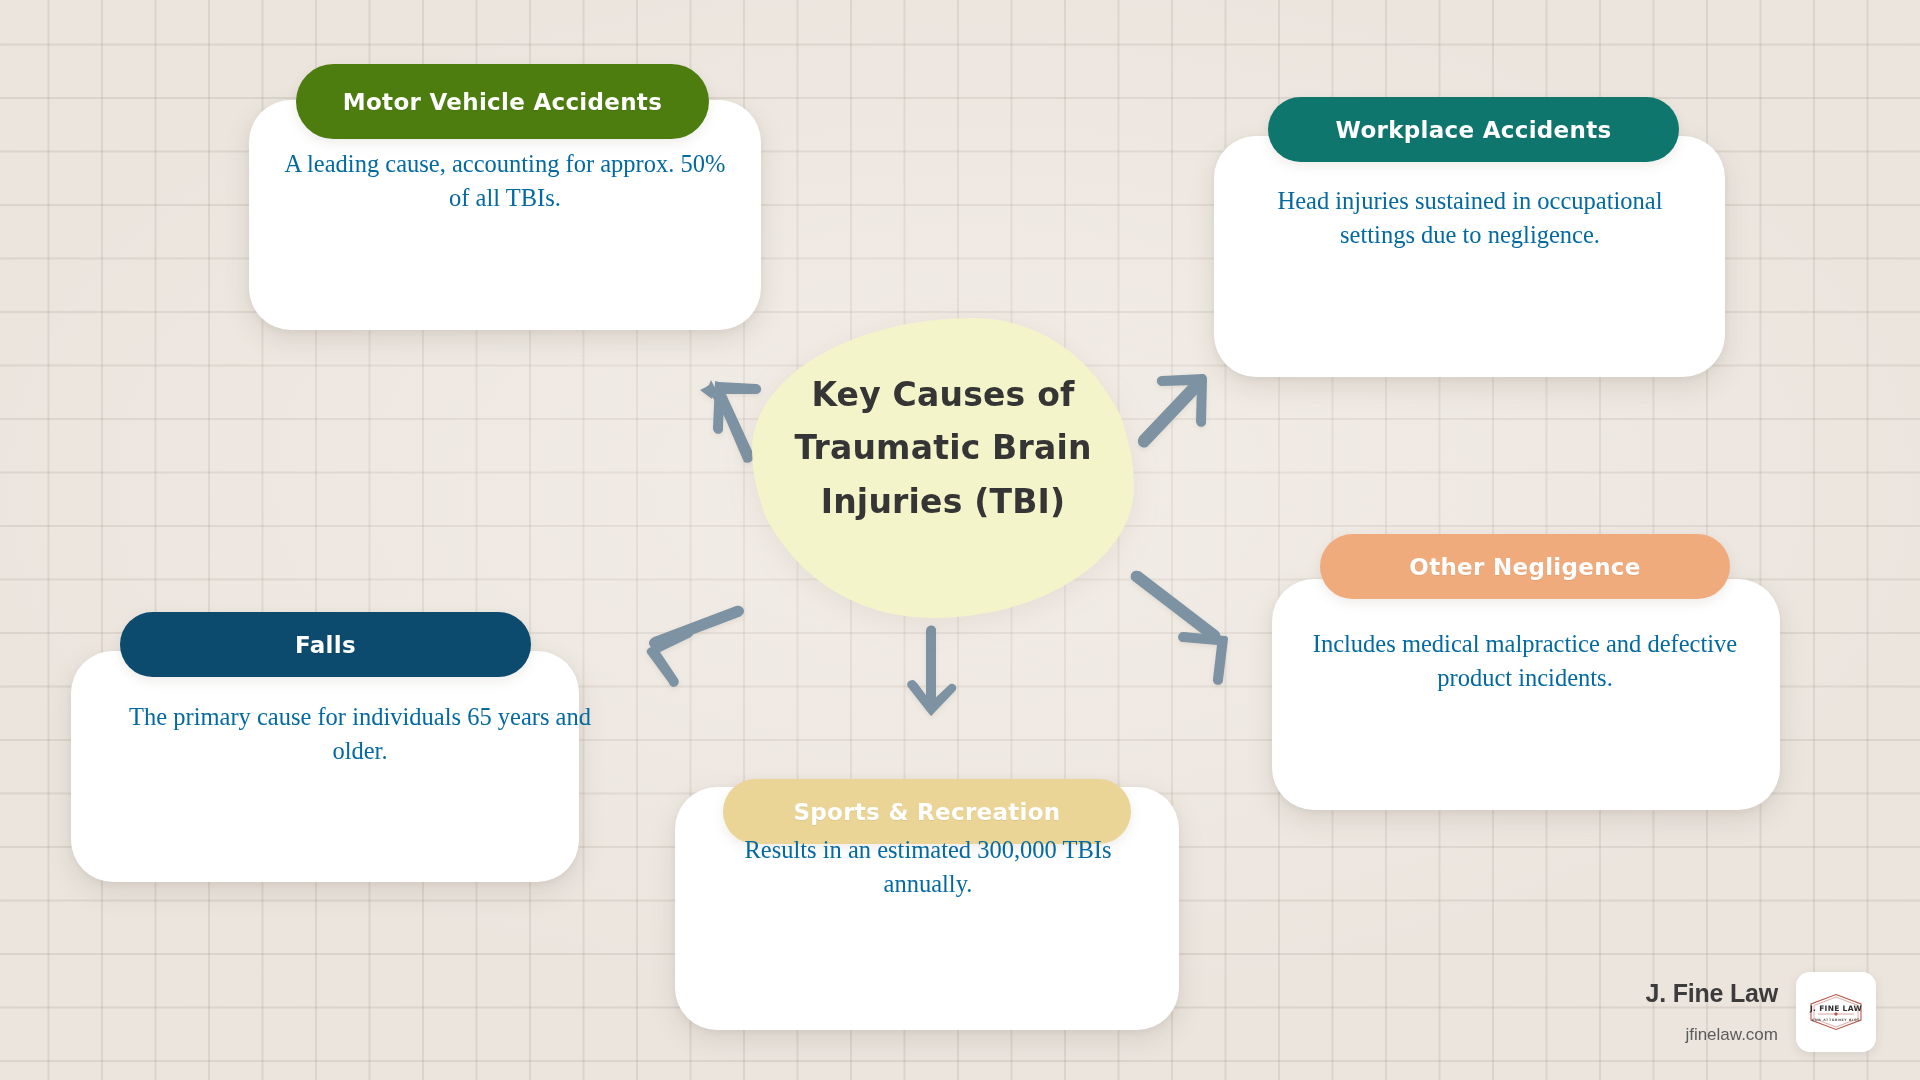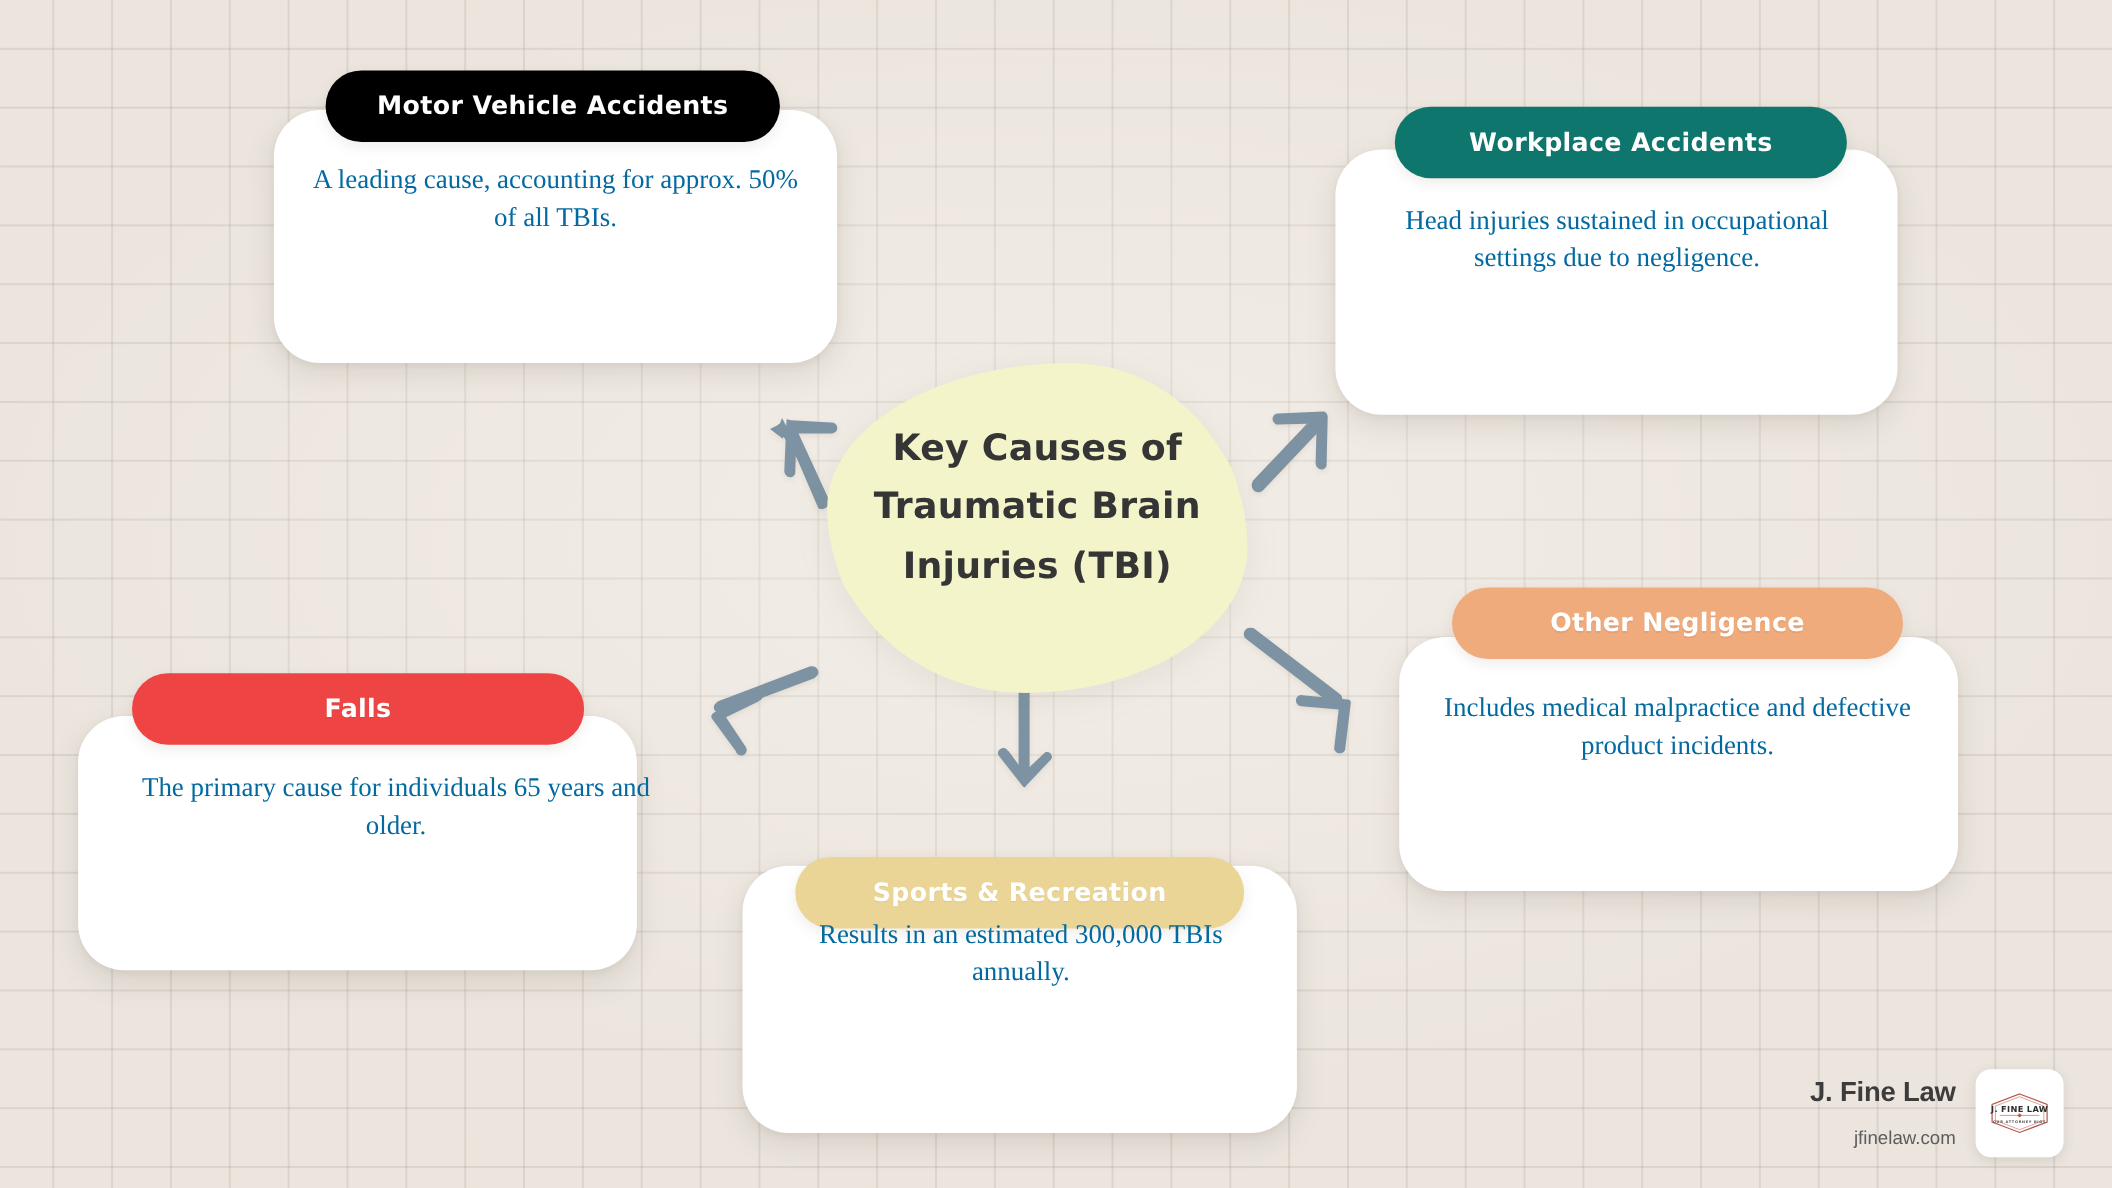--- a/index.html
+++ b/index.html
@@ -50,21 +50,21 @@
     text-align: center;
     color: #0369a1;
     font-size: 24.5px;
     line-height: 1.37;
     font-family: Liberation Serif, serif;
   }
 
   
   #center-node {
     position: absolute;
-    left: 752px; top: 330px;
+    left: 752px; top: 318px;
     width: 382px; height: 300px;
   }
   #center-blob {
     position: absolute; inset: 0;
     background: #f4f4cb;
     border-radius: 58% 42% 53% 47% / 44% 56% 44% 56%;
     filter: drop-shadow(0 6px 14px rgba(120,105,92,0.10));
   }
   #center-blob-b {
     position: absolute;
@@ -171,21 +171,21 @@
   <div id="center-blob-b"></div>
   <div id="center-title">
     <span>Key Causes of</span>
     <span>Traumatic Brain</span>
     <span>Injuries (TBI)</span>
   </div>
 </div>
 
 <div class="node" style="left:0; top:0; width:1920px; height:1080px; pointer-events:none;">
   <div class="card-body" style="left:249px; top:100px; width:512px; height:230px; pointer-events:auto;"></div>
-  <div class="card-header" style="left:296px; top:64px; width:413px; height:65px; background:#000000; pointer-events:auto;">
+  <div class="card-header" style="left:296px; top:64px; width:413px; height:75px; background:#4d7c0f; pointer-events:auto;">
     <span>Motor Vehicle Accidents</span>
   </div>
   <div class="card-desc" style="left:274px; top:147px; width:462px; pointer-events:auto;">A leading cause, accounting for approx. 50% of all TBIs.</div>
 </div>
 
 <div class="node" style="left:0; top:0; width:1920px; height:1080px; pointer-events:none;">
   <div class="card-body" style="left:1214px; top:136px; width:511px; height:241px; pointer-events:auto;"></div>
   <div class="card-header" style="left:1268px; top:97px; width:411px; height:65px; background:#0f766e; pointer-events:auto;">
     <span>Workplace Accidents</span>
   </div>
@@ -203,21 +203,21 @@
 <div class="node" style="left:0; top:0; width:1920px; height:1080px; pointer-events:none;">
   <div class="card-body" style="left:675px; top:787px; width:504px; height:243px; pointer-events:auto;"></div>
   <div class="card-header" style="left:723px; top:779px; width:408px; height:65px; background:#ead597; pointer-events:auto;">
     <span>Sports &amp; Recreation</span>
   </div>
   <div class="card-desc" style="left:697px; top:833px; width:462px; pointer-events:auto;">Results in an estimated 300,000 TBIs annually.</div>
 </div>
 
 <div class="node" style="left:0; top:0; width:1920px; height:1080px; pointer-events:none;">
   <div class="card-body" style="left:71px; top:651px; width:508px; height:231px; pointer-events:auto;"></div>
-  <div class="card-header" style="left:120px; top:612px; width:411px; height:65px; background:#ef4444; pointer-events:auto;">
+  <div class="card-header" style="left:120px; top:612px; width:411px; height:65px; background:#0c4a6e; pointer-events:auto;">
     <span>Falls</span>
   </div>
   <div class="card-desc" style="left:94px; top:700px; width:462px; pointer-events:auto;margin-left:35px;">The primary cause for individuals 65 years and older.</div>
 </div>
 
 <div id="brand">
   <div id="brand-text">
     <div id="brand-name">J. Fine Law</div>
     <div id="brand-url">jfinelaw.com</div>
   </div>

